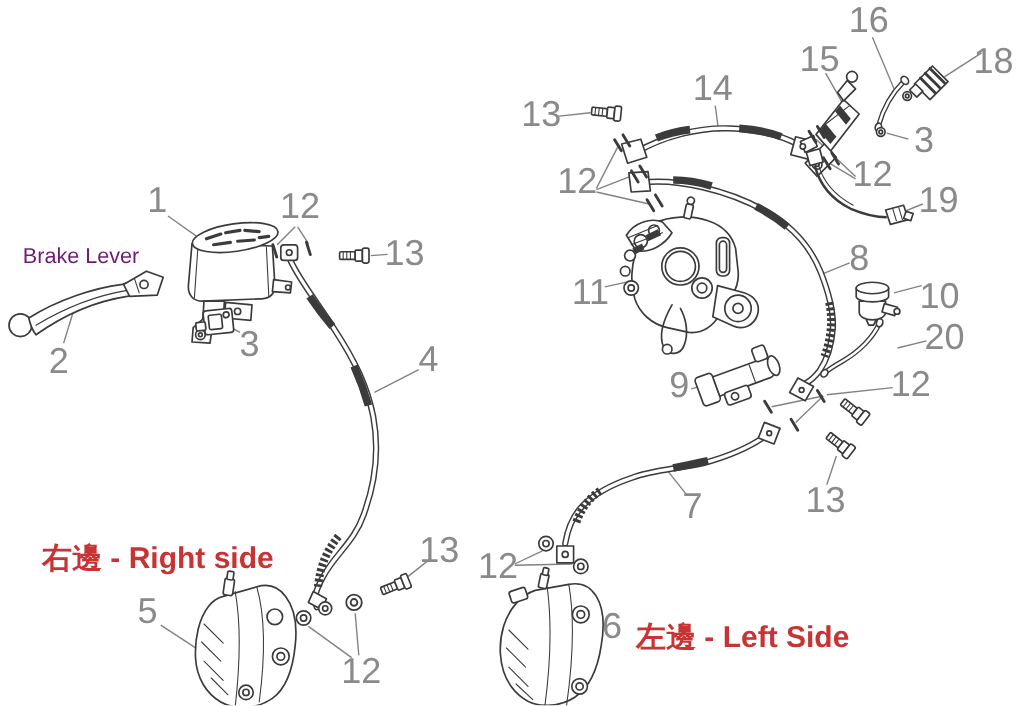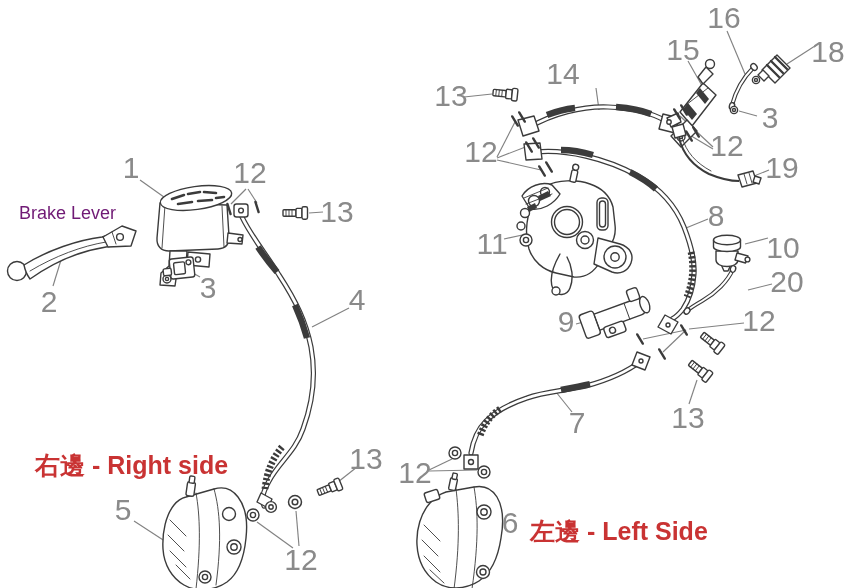--- a/index.html
+++ b/index.html
@@ -339,21 +339,21 @@
 <div class="callout" style="left:131px;top:168px">1</div>
 <div class="callout" style="left:49px;top:302px">2</div>
 <div class="callout" style="left:208px;top:288px">3</div>
 <div class="callout" style="left:250px;top:173px">12</div>
 <div class="callout" style="left:337px;top:212px">13</div>
 <div class="callout" style="left:357px;top:300px">4</div>
 <div class="callout" style="left:123px;top:510px">5</div>
 <div class="callout" style="left:301px;top:560px">12</div>
 <div class="callout" style="left:366px;top:459px">13</div>
 <div class="callout" style="left:451px;top:96px">13</div>
-<div class="callout" style="left:563px;top:74px">14</div>
+<div class="callout" style="left:594px;top:74px">14</div>
 <div class="callout" style="left:683px;top:50px">15</div>
 <div class="callout" style="left:724px;top:18px">16</div>
 <div class="callout" style="left:770px;top:118px">3</div>
 <div class="callout" style="left:828px;top:52px">18</div>
 <div class="callout" style="left:782px;top:168px">19</div>
 <div class="callout" style="left:481px;top:152px">12</div>
 <div class="callout" style="left:727px;top:146px">12</div>
 <div class="callout" style="left:492px;top:244px">11</div>
 <div class="callout" style="left:716px;top:216px">8</div>
 <div class="callout" style="left:783px;top:248px">10</div>

